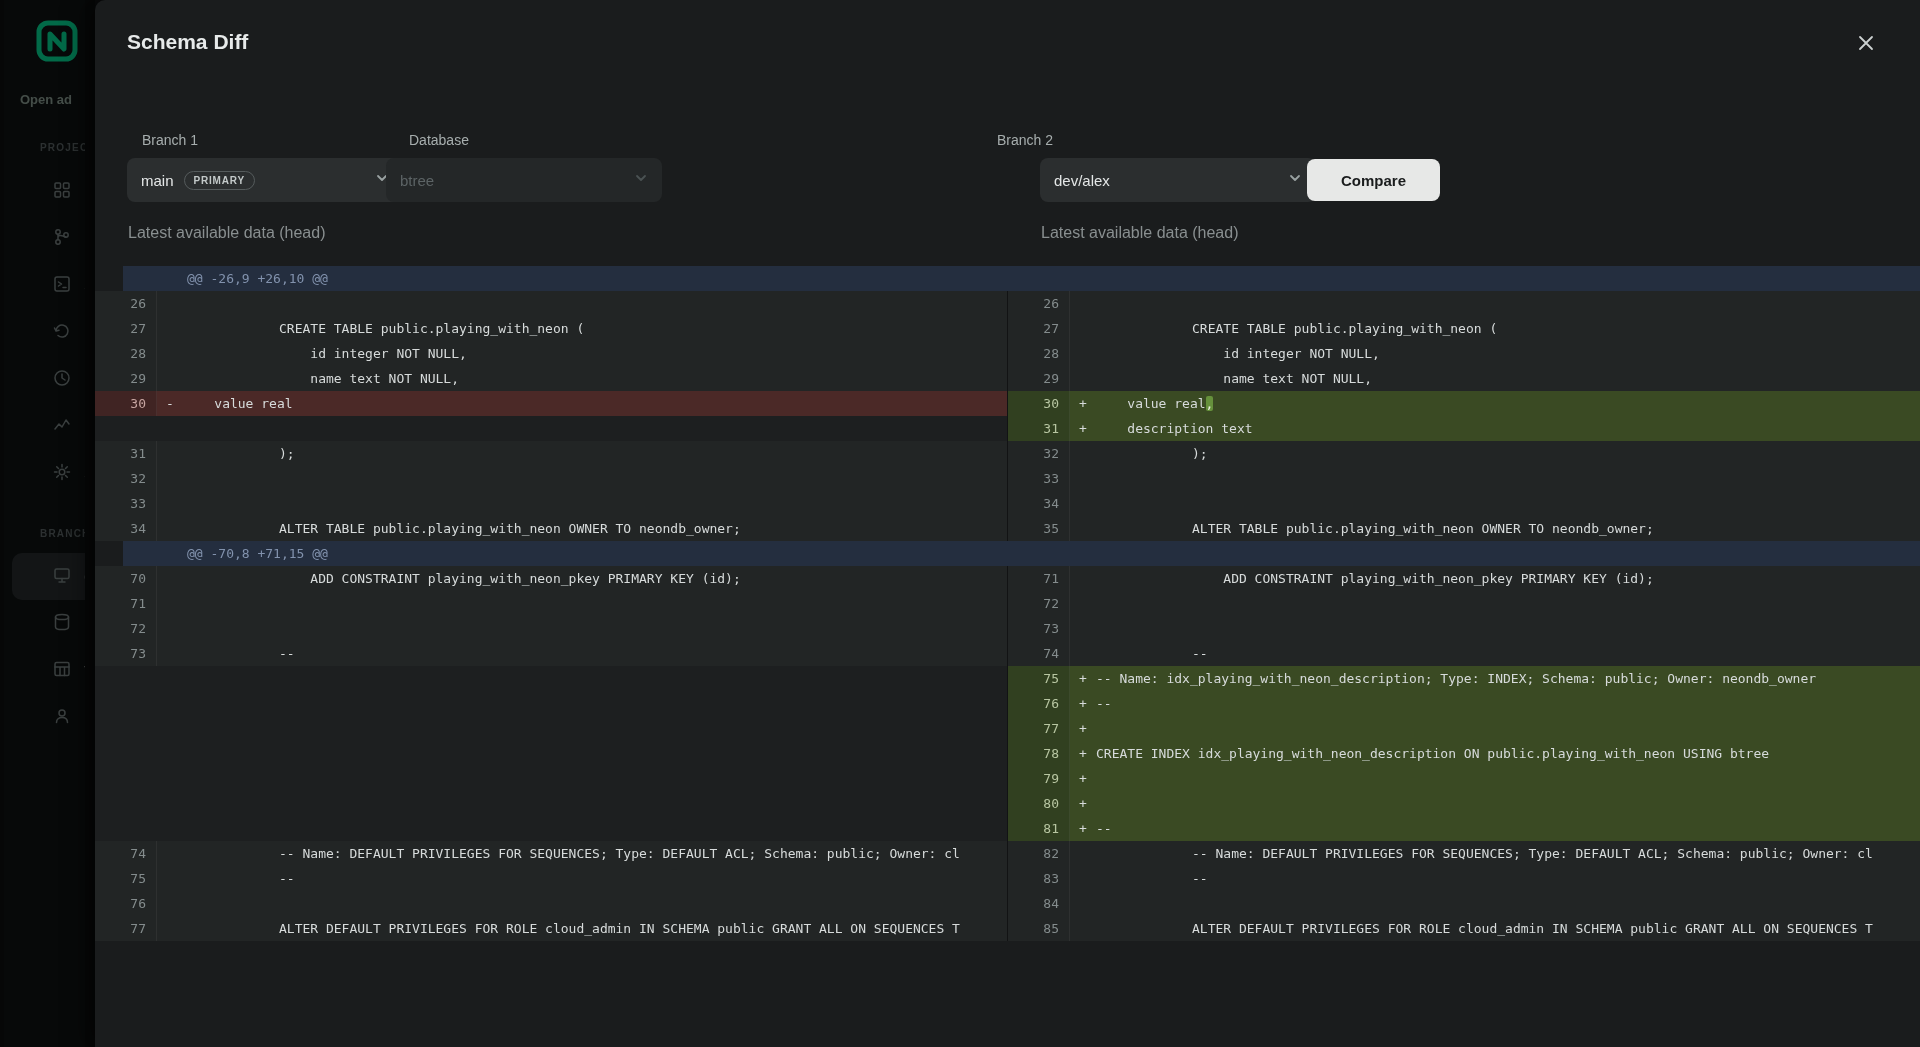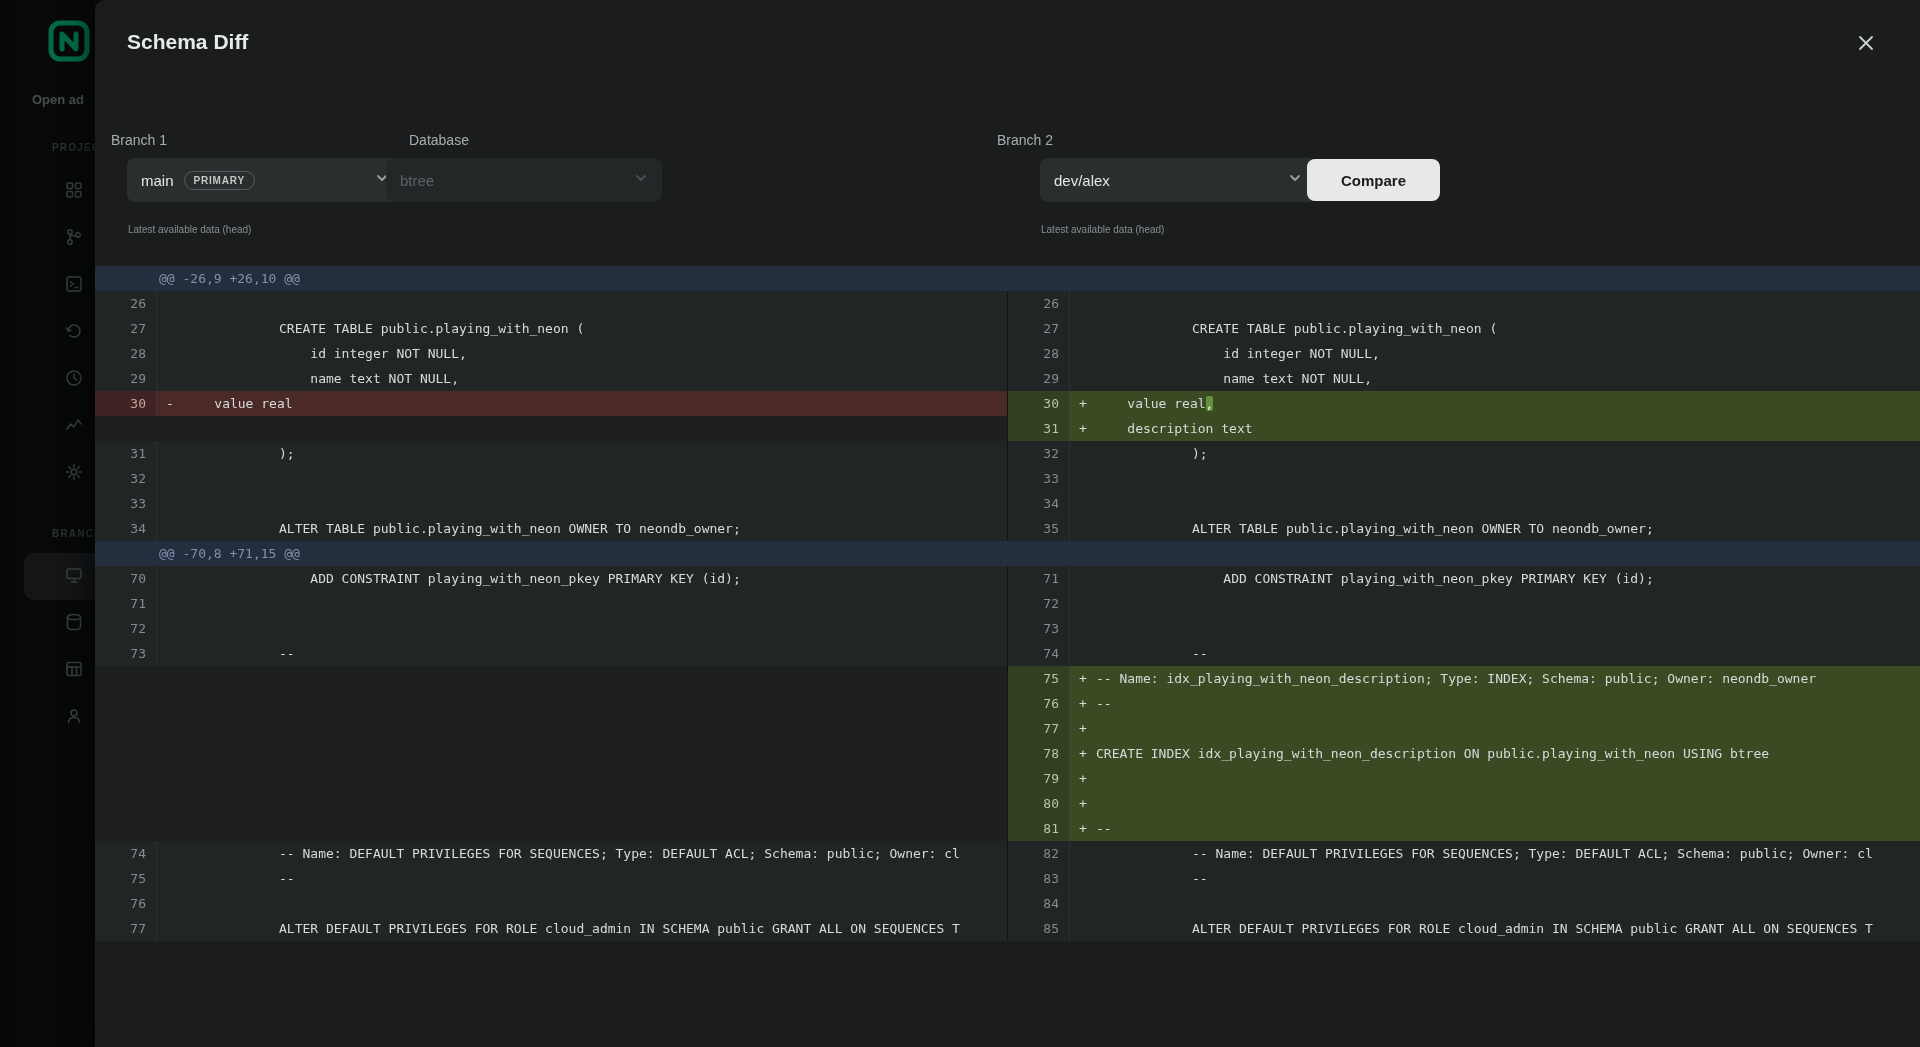--- a/index.html
+++ b/index.html
@@ -1,20 +1,20 @@
 <!DOCTYPE html>
 <html><head>
 <meta charset="utf-8">
 <style>
   * { margin:0; padding:0; box-sizing:border-box; }
   html,body { width:1920px; height:1047px; background:#090a0b; overflow:hidden;
               font-family:"Liberation Sans", sans-serif; }
 
   
-  .sidebar { position:absolute; left:16px; top:0; width:81px; height:1047px; background:#0c0e0e; overflow:hidden; }
+  .sidebar { position:absolute; left:4px; top:0; width:81px; height:1047px; background:#0c0e0e; overflow:hidden; }
   .logo { position:absolute; left:32px; top:20px; width:42px; height:42px; }
   .open-admin { position:absolute; left:16px; top:92px; font-size:13px; font-weight:700; color:#93a59a; white-space:nowrap; }
   .side-section-label { position:absolute; left:36px; font-size:10px; letter-spacing:1.2px; color:#5d6566; font-weight:700; white-space:nowrap; }
   .side-label-project { top:142px; }
   .side-label-branch { top:528px; }
   .side-nav { position:absolute; left:0; width:95px; }
   .nav-project { top:168px; }
   .nav-branch { top:553px; }
   .side-item { height:47px; display:flex; align-items:center; padding-left:48px; gap:12px; color:#8a9394; white-space:nowrap; }
   .side-item.active { background:#26292b; border-radius:10px 0 0 10px; margin-left:8px; padding-left:40px; }
@@ -23,38 +23,38 @@
   .dim-overlay { position:absolute; left:0; top:0; width:95px; height:1047px; background:rgba(4,5,6,0.55); }
 
   
   .modal { position:absolute; left:95px; top:0; width:1825px; height:1047px; background:#1a1c1d;
            border-top-left-radius:10px; box-shadow:-8px 0 24px rgba(0,0,0,0.5); }
   .m-title { position:absolute; left:32px; top:30px; font-size:21px; font-weight:600; color:#e7eaea; }
   .m-close { position:absolute; right:38px; top:28px; width:32px; height:32px; background:transparent; border:none;
              cursor:pointer; display:flex; align-items:center; justify-content:center; border-radius:6px; }
 
   .ctl-label { position:absolute; top:132px; font-size:14px; color:#a7aeae; }
-  .lbl-b1 { left:16px; } .lbl-db { left:292px;margin-left:22px; } .lbl-b2 { left:902px; }
+  .lbl-b1 { left:47px; } .lbl-db { left:292px;margin-left:22px; } .lbl-b2 { left:902px; }
   .select { position:absolute; top:158px; height:44px; width:276px; background:#2b2e2f; border-radius:8px;
             display:flex; align-items:center; padding:0 14px; gap:10px; cursor:pointer; }
   .sel-b1 { left:32px; } .sel-db { left:291px; background:#242728; } .sel-b2 { left:945px;gap:11px; }
   .sel-text { font-size:15px; color:#e4e7e7; }
   .sel-db .sel-text { color:#5c6365; }
   .sel-chevron { margin-left:auto; }
   .badge { font-size:10px; letter-spacing:0.8px; font-weight:600; color:#c3c9c9; border:1px solid #555b5c;
            border-radius:999px; padding:3px 9px; }
-  .hint { position:absolute; top:224px; font-size:10px; color:#898F90; }
+  .hint { position:absolute; top:224px; font-size:16px; color:#898F90; }
   .hint-b1 { left:33px; } .hint-b2 { left:946px; }
   .compare-btn { position:absolute; left:1212px; top:159px; height:42px; padding:0 34px; background:#e7e8e7;
                  color:#1a1c1d; font-size:15px; font-weight:600; border:none; border-radius:8px; cursor:pointer;
                  font-family:"Liberation Sans", sans-serif; }
 
   
   .diff { position:absolute; left:0; right:0; top:266px; font-family:"DejaVu Sans Mono", monospace; font-size:13px; }
-  .hunk-row { height:25px; line-height:25px; background:#242e3f; color:#8292ad; padding-left:64px; white-space:pre; }
+  .hunk-row { height:25px; line-height:25px; background:#242e3f; color:#8292ad; padding-left:64px; white-space:pre;margin-left:28px; }
   .diff-row { display:flex; height:25px; line-height:25px; }
   .pane { display:flex; overflow:hidden; }
   .pane.left { width:912px; flex:none; }
   .pane.right { flex:1; border-left:1px solid #121314; }
   .gutter { width:62px; flex:none; text-align:right; padding-right:10px; color:#848c8d;
             border-right:1px solid rgba(255,255,255,0.055); }
   .sign { width:26px; flex:none; text-align:center; color:#d7dbdb; }
   .code { white-space:pre; color:#d7dbdb; }
   .k-ctx { background:#222525;gap:48px; }
   .k-filler { background:#1d1f20; }

